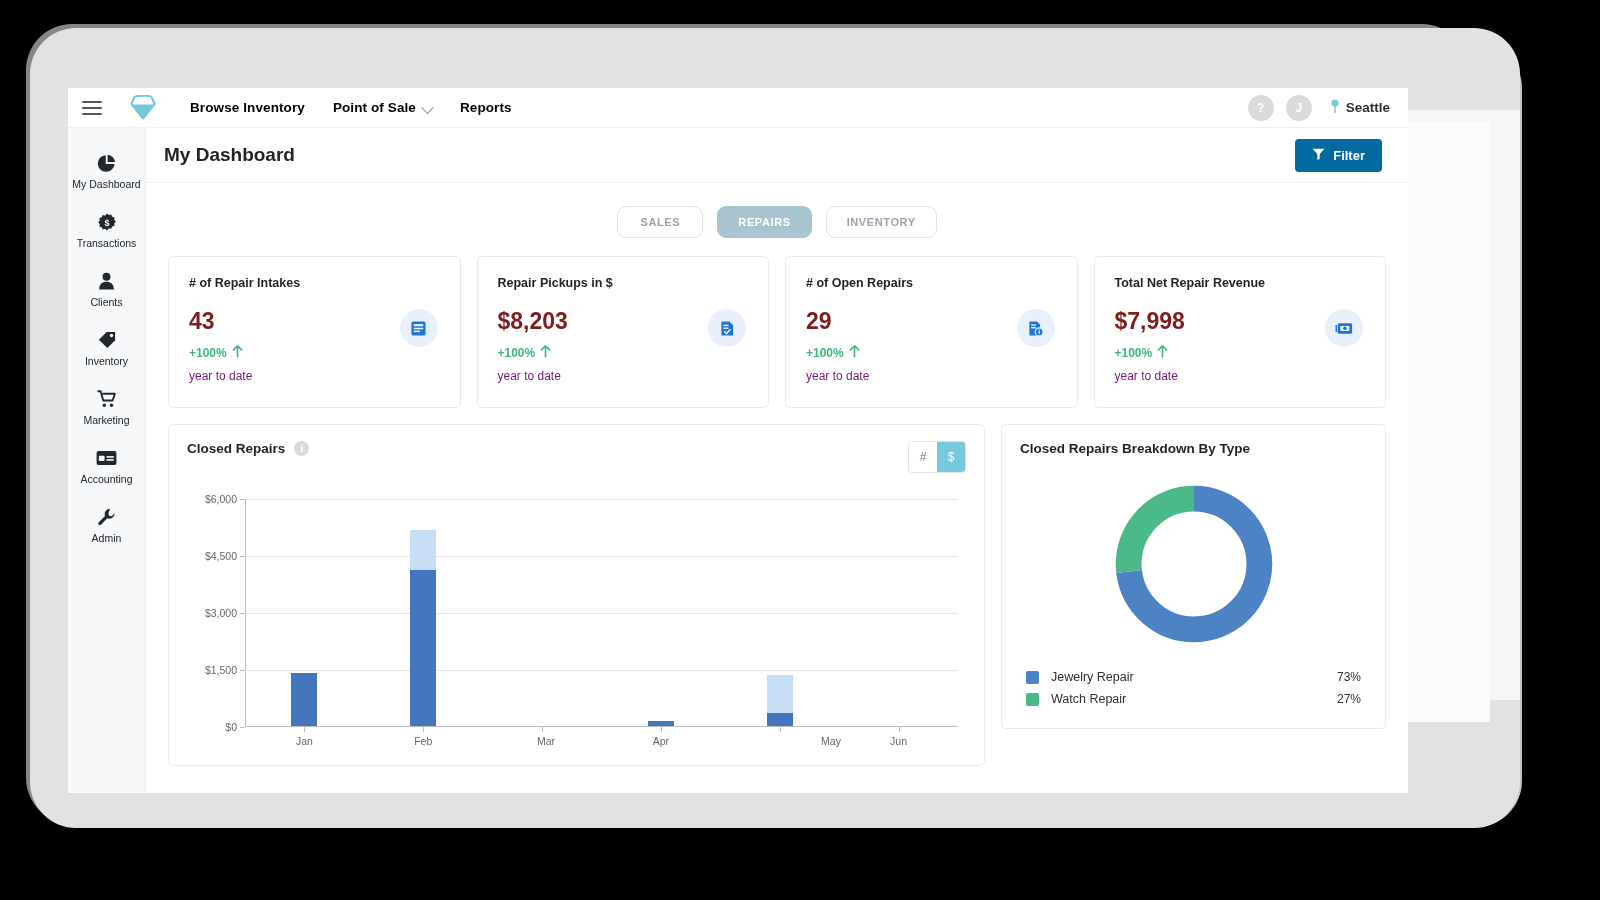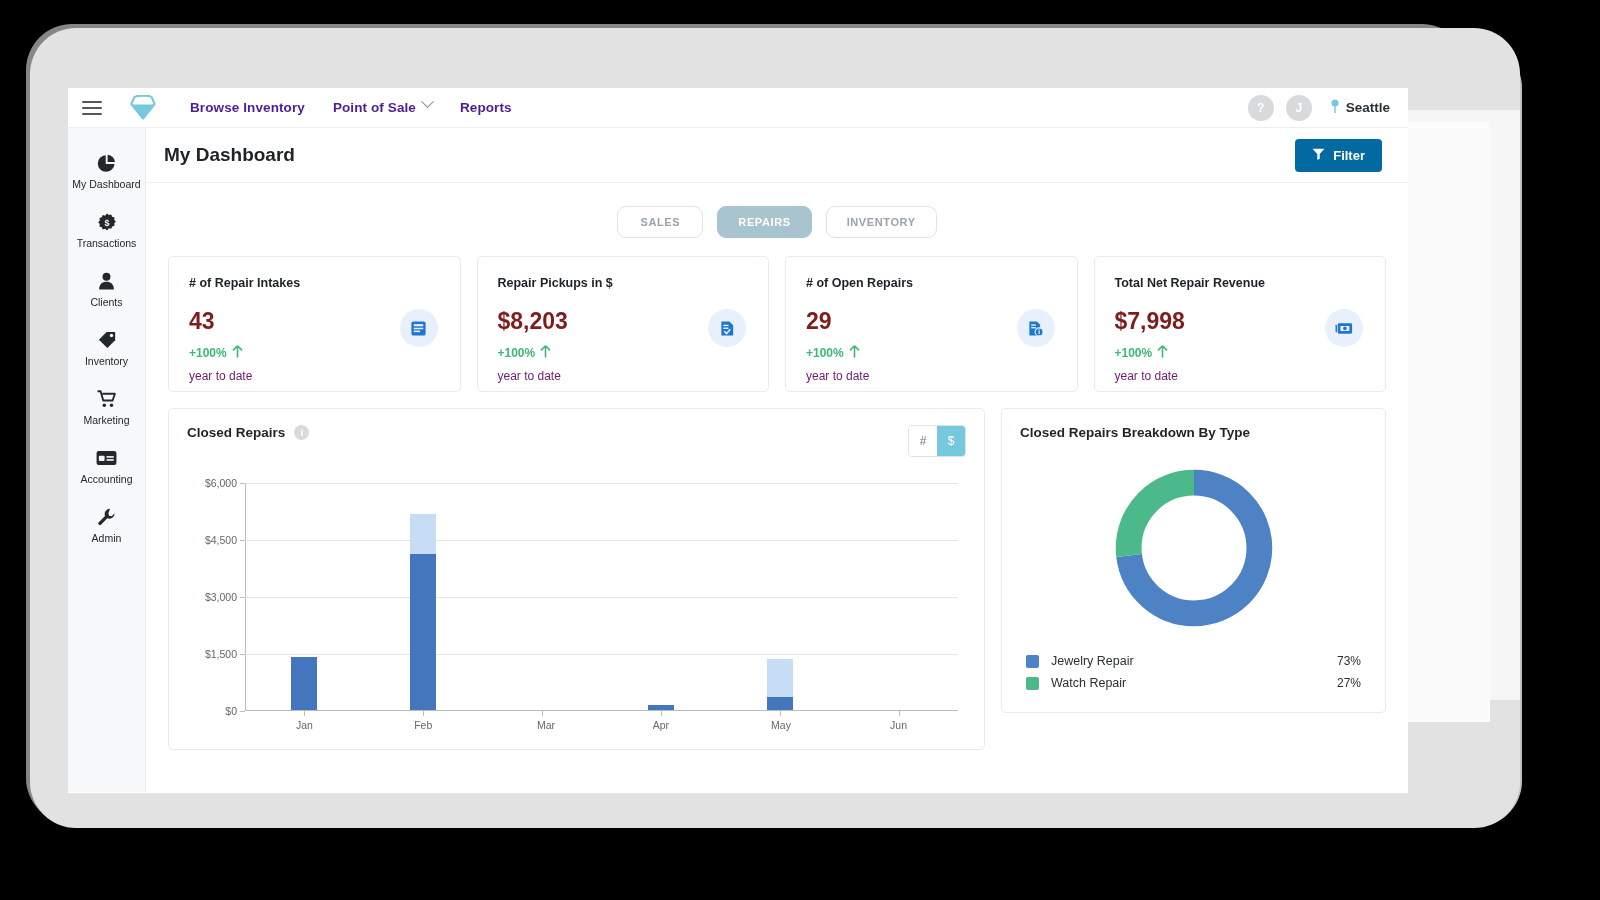--- a/index.html
+++ b/index.html
@@ -54,22 +54,22 @@
     border-bottom: 1px solid #eceef0;
     position: relative;
   }
   .hamburger { width: 20px; display:flex; flex-direction:column; gap:4px; cursor:pointer; margin-right: 26px;}
   .hamburger i { display:block; height:2px; background:#55595e; border-radius:1px; }
 
   .logo { width: 30px; height: 30px; margin-right: 32px; display:flex; align-items:center; justify-content:center;}
 
   .nav-links { display:flex; align-items:center; gap: 28px; }
   .nav-link {
-    font-size: 13.5px; color: #4c1d95; font-weight: 600; cursor:pointer;
-    display:flex; align-items:flex-start; gap:7px; letter-spacing: .1px;
+    font-size: 13.5px; color: #000000; font-weight: 600; cursor:pointer;
+    display:flex; align-items:flex-end; gap:7px; letter-spacing: .1px;
   }
   .chev { width:9px; height:9px; border-right:1.6px solid #8d9196; border-bottom:1.6px solid #8d9196;
           transform: rotate(45deg) translate(-2px,-2px); }
 
   .topbar-right { margin-left:auto; display:flex; align-items:center; gap:12px; }
   .circle-btn {
     width: 26px; height:26px; border-radius:50%;
     background:#d9dadb; color:#ffffff;
     display:flex; align-items:center; justify-content:center;
     font-size: 12px; font-weight:600; cursor:pointer;
@@ -113,21 +113,21 @@
     min-width: 86px; text-align:center; padding: 9px 20px; border-radius:9px;
     font-size: 11px; font-weight:700; letter-spacing:.6px; cursor:pointer;
   }
   .tab.inactive { background:#fff; border:1px solid #dfe3e6; color:#9aa3ab; }
   .tab.active   { background:#a8c4cf; border:1px solid #a8c4cf; color:#ffffff; }
 
   
   .kpi-row { display:grid; grid-template-columns: repeat(4,1fr); gap: 16px; }
   .kpi-card {
     background:#fff; border:1px solid #e8ebee; border-radius:5px;
-    padding: 19px 20px 20px; height: 136px; position:relative;
+    padding: 19px 20px 20px; height: 152px; position:relative;
   }
   .kpi-title { font-size:12.5px; font-weight:700; color:#1e2328; }
   .kpi-value { font-size:23px; font-weight:700; color:#7f1d1d; margin-top:18px; }
   .kpi-delta { font-size:12px; font-weight:700; color:#3cb878; margin-top:10px; display:flex; align-items:center; gap:5px;}
   .kpi-sub { font-size:12px; color:#701a75; margin-top:8px; }
   .kpi-ico {
     position:absolute; right:22px; top:52px;
     width:38px; height:38px; border-radius:50%; background:#e8f1fb;
     display:flex; align-items:center; justify-content:center; color:#1f76d2;
   }
@@ -477,21 +477,21 @@
                     <div class="xtickmark" style="left: 297.083px;"></div>
                     <div class="bar-slot" style="left: 402.917px; width: 26px;">
                       <div class="seg-dark" style="height: 4.94px; background: rgb(68, 118, 189);"></div>
                     </div>
                     <div class="xtick" style="left: 415.917px;">Apr</div>
                     <div class="xtickmark" style="left: 415.917px;"></div>
                     <div class="bar-slot" style="left: 521.75px; width: 26px;">
                       <div class="seg-light" style="height: 38px; background: rgb(198, 221, 245);"></div>
                       <div class="seg-dark" style="height: 12.54px; background: rgb(68, 118, 189);"></div>
                     </div>
-                    <div class="xtick" style="left: 512px; padding-left: 48px;">May</div>
+                    <div class="xtick" style="left: 562px; padding-left: 48px;">May</div>
                     <div class="xtickmark" style="left: 534.75px;"></div>
                     <div class="bar-slot" style="left: 640.583px; width: 26px;"></div>
                     <div class="xtick" style="left: 653.583px;">Jun</div>
                     <div class="xtickmark" style="left: 653.583px;"></div>
                   </div>
               </div>
             </div>
 
             <div class="donut-card">
               <div class="card-title">Closed Repairs Breakdown By Type</div>

